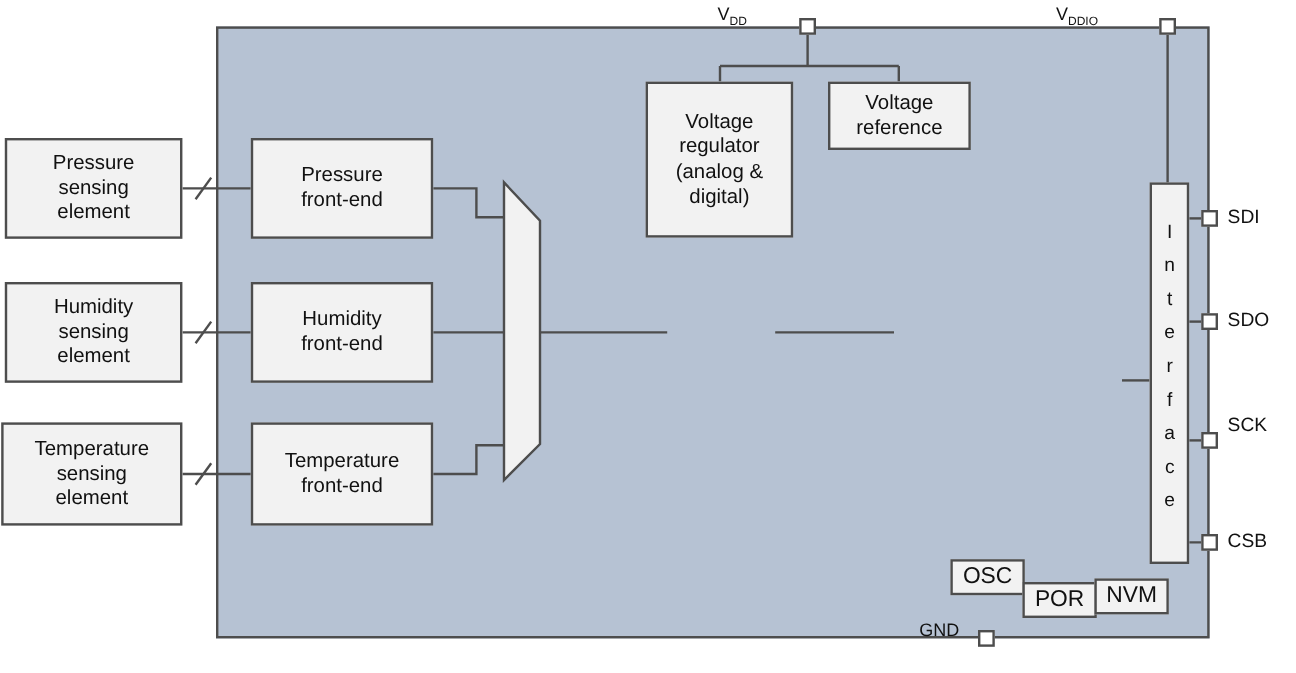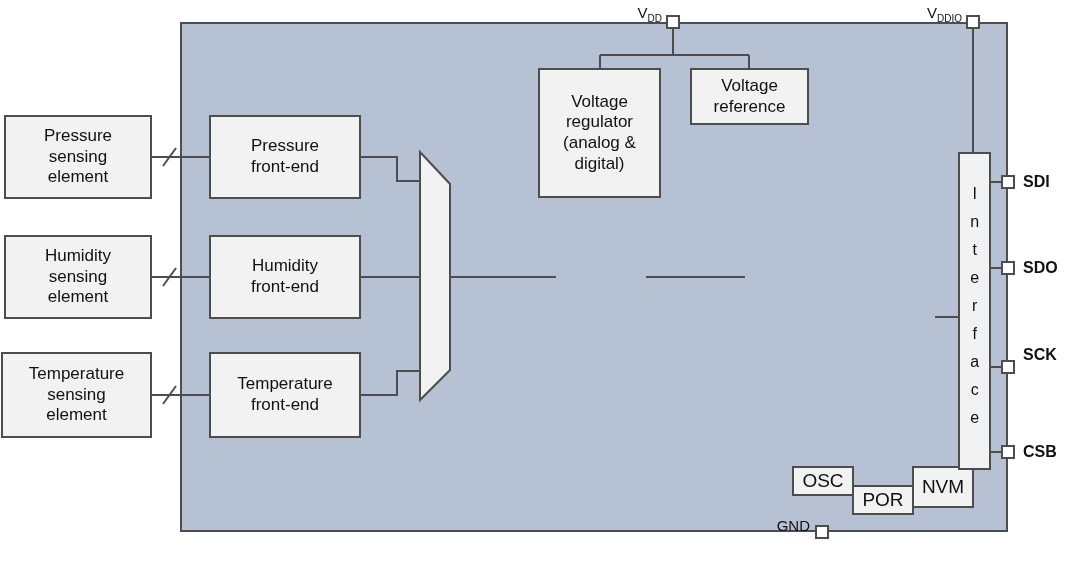--- a/index.html
+++ b/index.html
@@ -52,22 +52,22 @@
     width: 14px; height: 14px;
     background: #ffffff;
     border: 2px solid var(--line-color, #4d4d4d);
   }
   .pin-label {
     position: absolute;
     font-size: 15px;
     line-height: 18px;
     white-space: nowrap;
   }
-  .pin-right { font-weight: 700; font-size: 16px; }
-  .ta-r { text-align: right; }
+  .pin-right { font-weight: 400; font-size: 16px; }
+  .ta-r { }
   sub { font-size: 10px; line-height: 0; }
 </style>
 </head>
 <body>
 
 <div class="stage">
 
   <div class="chip"></div>
 
   <svg class="wires" viewBox="0 0 1080 561">
@@ -132,21 +132,21 @@
 reference</span>
   </div>
 
 
   <div class="block mini" style="left:748px;top:466px;width:62px;height:30px">
     <span>OSC</span>
   </div>
   <div class="block mini" style="left:808px;top:485px;width:62px;height:30px">
     <span>POR</span>
   </div>
-  <div class="block mini" style="left:868px;top:466px;width:62px;height:42px">
+  <div class="block mini" style="left:868px;top:482px;width:62px;height:30px">
     <span>NVM</span>
   </div>
 
   <div class="block" style="left:958px;top:152px;width:33px;height:318px">
     <span class="iface-vert">Interface</span>
   </div>
 
   <div class="pad" style="left:666px;top:15px"></div>
   <div class="pad" style="left:966px;top:15px"></div>
   <div class="pad" style="left:815px;top:525px"></div>

